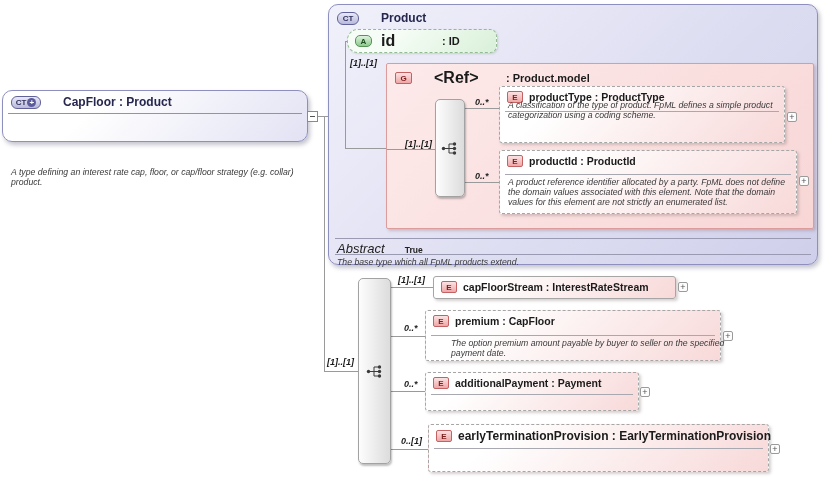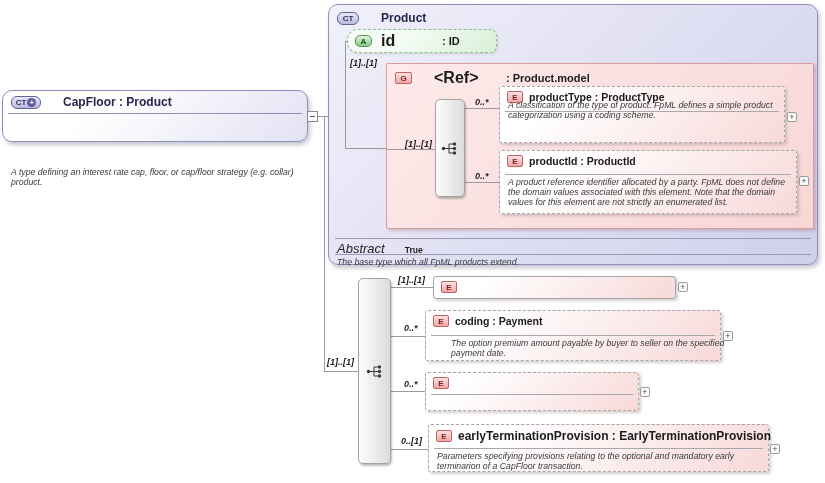--- a/index.html
+++ b/index.html
@@ -99,52 +99,53 @@
       <circle cx="14.5" cy="7.5" r="1.7" fill="#3a3a3a"></circle>
       <circle cx="14.5" cy="12" r="1.7" fill="#3a3a3a"></circle>
     </svg>
   </div>
   <div class="card" style="left:327px;top:357px;">[1]..[1]</div>
 
   <div class="card" style="left:398px;top:275px;">[1]..[1]</div>
   <div class="ebox" style="left:433px;top:276px;width:243px;height:23px;">
     <div class="hdr" style="left:7px;top:4px;gap:6px;">
       <span class="badge e">E</span>
+      <span class="etitle">capFloorStream : InterestRateStream</span>
     </div>
   </div>
   <div class="plus" style="left:678px;top:282px;">+</div>
 
   <div class="card" style="left:404px;top:323px;">0..*</div>
   <div class="ebox dashed" style="left:425px;top:310px;width:296px;height:51px;">
     <div class="hdr" style="left:7px;top:4px;gap:6px;">
       <span class="badge e">E</span>
-      <span class="etitle">coding : Payment</span>
+      <span class="etitle">premium : CapFloor</span>
     </div>
     <div class="sep" style="top:24px;"></div>
     <div class="ann" style="left:25px;top:27px;width:278px;">The option premium amount payable by buyer to seller on the specified payment date.</div>
   </div>
   <div class="plus" style="left:723px;top:331px;">+</div>
 
   <div class="card" style="left:404px;top:379px;">0..*</div>
   <div class="ebox dashed" style="left:425px;top:372px;width:214px;height:39px;">
     <div class="hdr" style="left:7px;top:4px;gap:6px;">
       <span class="badge e">E</span>
+      <span class="etitle">additionalPayment : Payment</span>
     </div>
     <div class="sep" style="top:21px;"></div>
   </div>
   <div class="plus" style="left:640px;top:387px;">+</div>
 
   <div class="card" style="left:401px;top:436px;">0..[1]</div>
   <div class="ebox dashed" style="left:428px;top:424px;width:341px;height:48px;">
     <div class="hdr" style="left:7px;top:4px;gap:6px;">
       <span class="badge e">E</span>
       <span class="etitle tight">earlyTerminationProvision : EarlyTerminationProvision</span>
     </div>
     <div class="sep" style="top:23px;"></div>
-    <div class="ann" style="left:8px;top:26px;width:325px;">Parameters specifying provisions relating to the optional and mandatory early terminarion of a CapFloor transaction.</div>
   </div>
   <div class="plus" style="left:770px;top:444px;">+</div>
 
   <div class="bigbox product-bg" style="left:328px;top:4px;width:490px;height:261px;">
     <div class="hdr" style="left:8px;top:6px;">
       <span class="badge ct">CT</span>
       <span class="cttitle">Product</span>
     </div>
 
     <div class="hline" style="left:16px;top:36px;width:5px;"></div>

